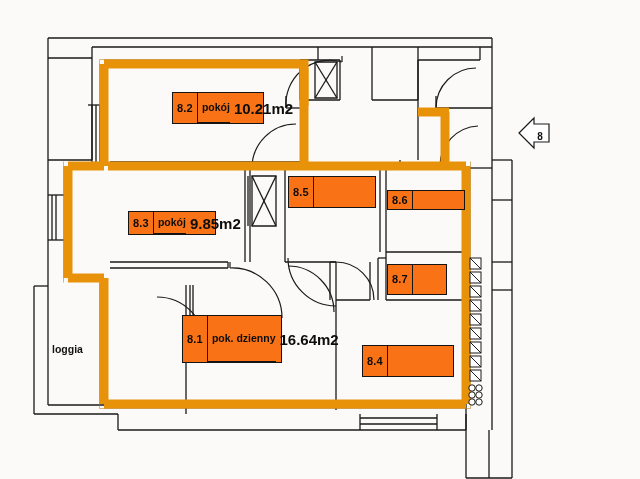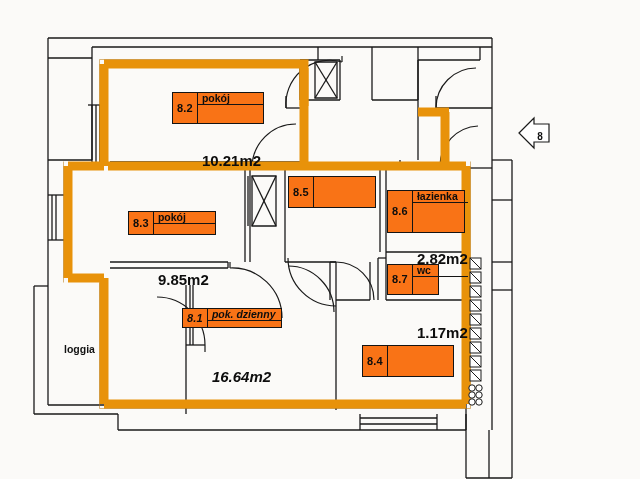--- a/index.html
+++ b/index.html
@@ -38,23 +38,21 @@
     box-sizing: border-box;
     font-size: 11px;
     font-weight: bold;
     color: #0d0d0d;
     padding: 0 4px;
     letter-spacing: .2px;
   }
   .room-label .right {
     flex: 1;
     display: flex;
-    flex-direction: column;
-    box-sizing: border-box;
-    gap: 48px;
+    box-sizing: border-box;
   }
   .room-label .nm {
     flex: 1;
     display: flex;
     align-items: center;
     border-bottom: 1.4px solid #141414;
     box-sizing: border-box;
     font-size: 10.5px;
     font-weight: bold;
     color: #0d0d0d;
@@ -323,21 +321,21 @@
         <circle cx="472" cy="402" r="3.2"></circle>
           <circle cx="479" cy="402" r="3.2"></circle>
       </g>
     </g>
 
     <g fill="#ffffff" stroke="#1a1a1a" stroke-width="1.2">
       <path d="M519,133 L534,118 L534,124 L549,124 L549,142 L534,142 L534,148 Z"></path>
     </g>
   </svg>
 
-  <div class="room-label" id="lbl-8-1" style="left:182px; top:308px; width:100px; height:20px;font-style:italic;">
+  <div class="room-label" id="lbl-8-1" style="left:182px; top:315px; width:100px; height:48px;">
     <div class="code">8.1</div>
     <div class="right">
       <div class="nm">pok. dzienny</div>
       <div class="ar">16.64m2</div>
     </div>
   </div>
 
   <div class="room-label" id="lbl-8-2" style="left:172px; top:92px; width:92px; height:32px;">
     <div class="code">8.2</div>
     <div class="right">
@@ -355,35 +353,27 @@
   </div>
 
   <div class="room-label" id="lbl-8-4" style="left:362px; top:345px; width:92px; height:32px;">
     <div class="code">8.4</div>
   </div>
 
   <div class="room-label" id="lbl-8-5" style="left:288px; top:176px; width:88px; height:32px;justify-content:space-between;">
     <div class="code">8.5</div>
   </div>
 
-  <div class="room-label" id="lbl-8-6" style="left:387px; top:190px; width:78px; height:43px;">
+  <div class="room-label" id="lbl-8-6" style="left:387px; top:190px; width:78px; height:20px;">
     <div class="code">8.6</div>
-    <div class="right">
-      <div class="nm">łazienka</div>
-      <div class="ar">2.82m2</div>
-    </div>
-  </div>
-
-  <div class="room-label" id="lbl-8-7" style="left:387px; top:264px; width:52px; height:31px;">
+  </div>
+
+  <div class="room-label" id="lbl-8-7" style="left:387px; top:264px; width:60px; height:31px;">
     <div class="code">8.7</div>
-    <div class="right">
-      <div class="nm">wc</div>
-      <div class="ar">1.17m2</div>
-    </div>
-  </div>
-
-  <div class="plain-text" id="loggia-text" style="left:64px; top:343px;">loggia</div>
+  </div>
+
+  <div class="plain-text" id="loggia-text" style="left:52px; top:343px;">loggia</div>
 
   <div id="apartment-marker" style="left:517px; top:114px;">
     <div class="num">8</div>
   </div>
 
 </div>
 
 </body></html>

